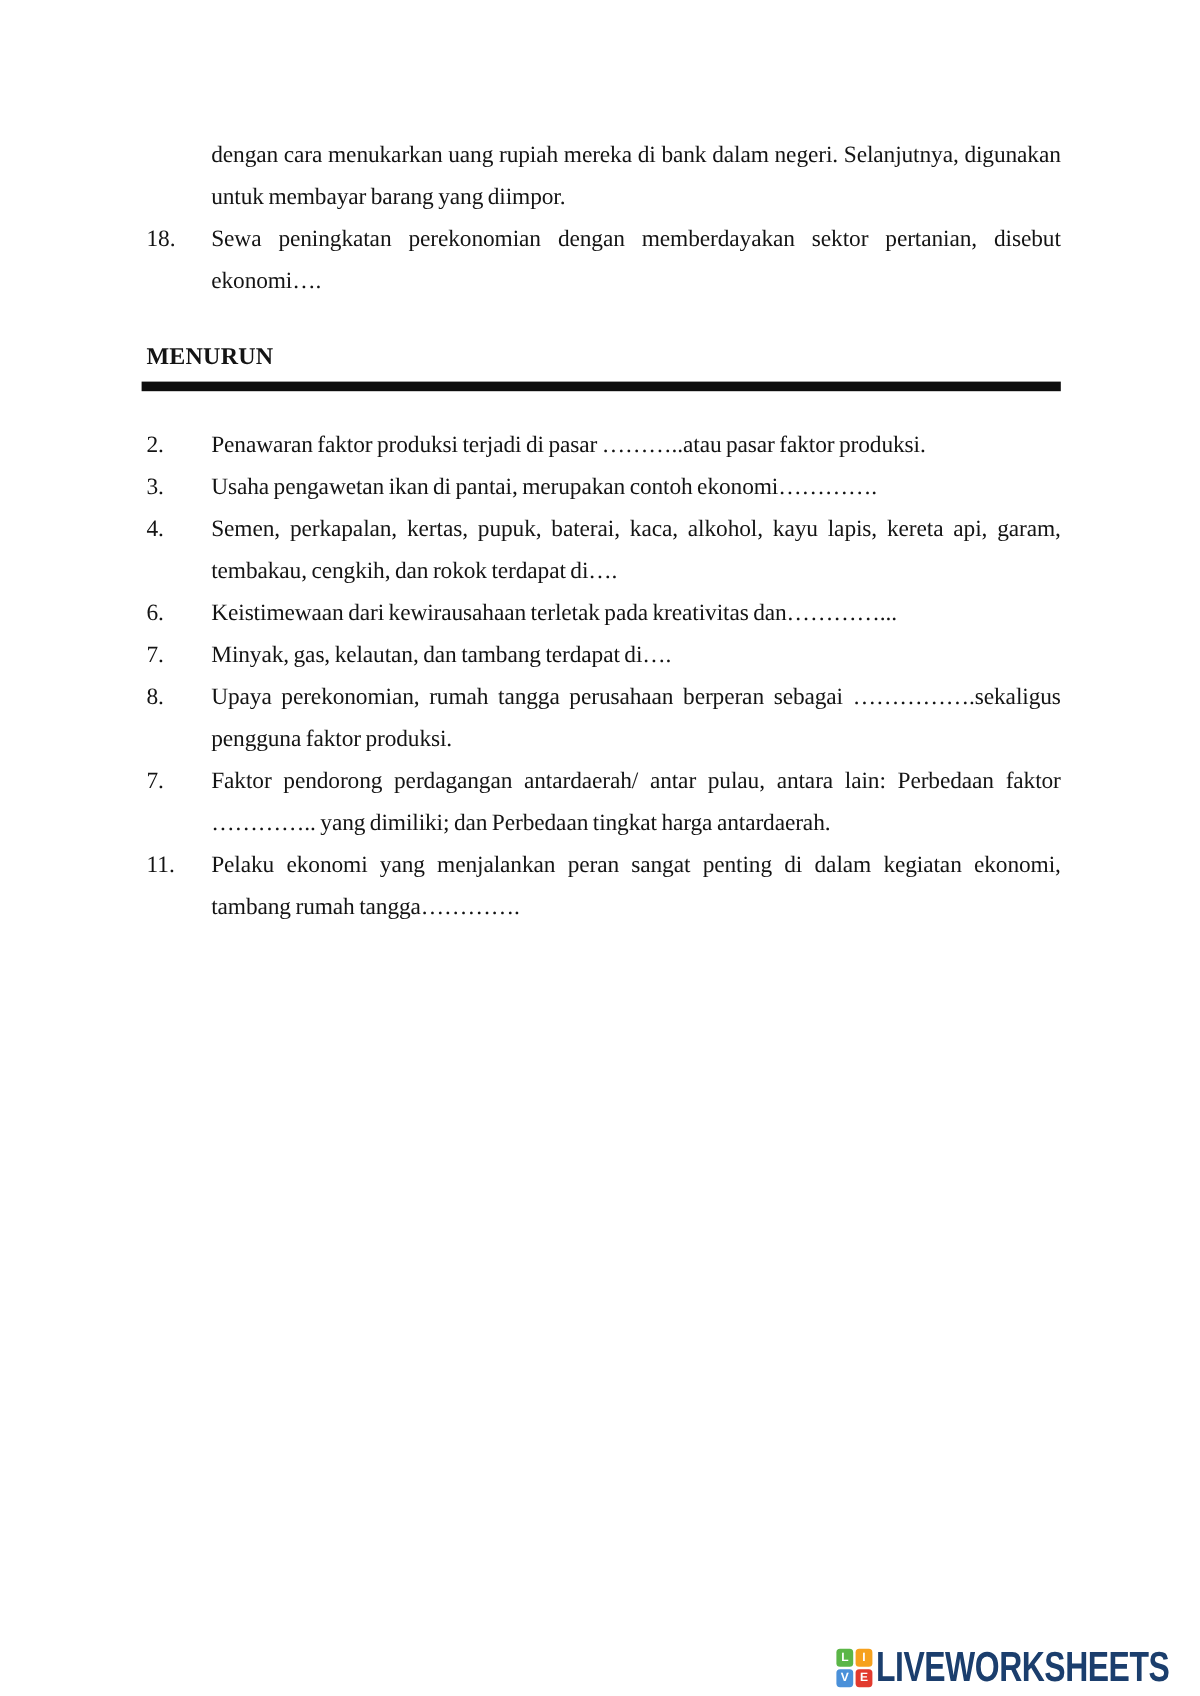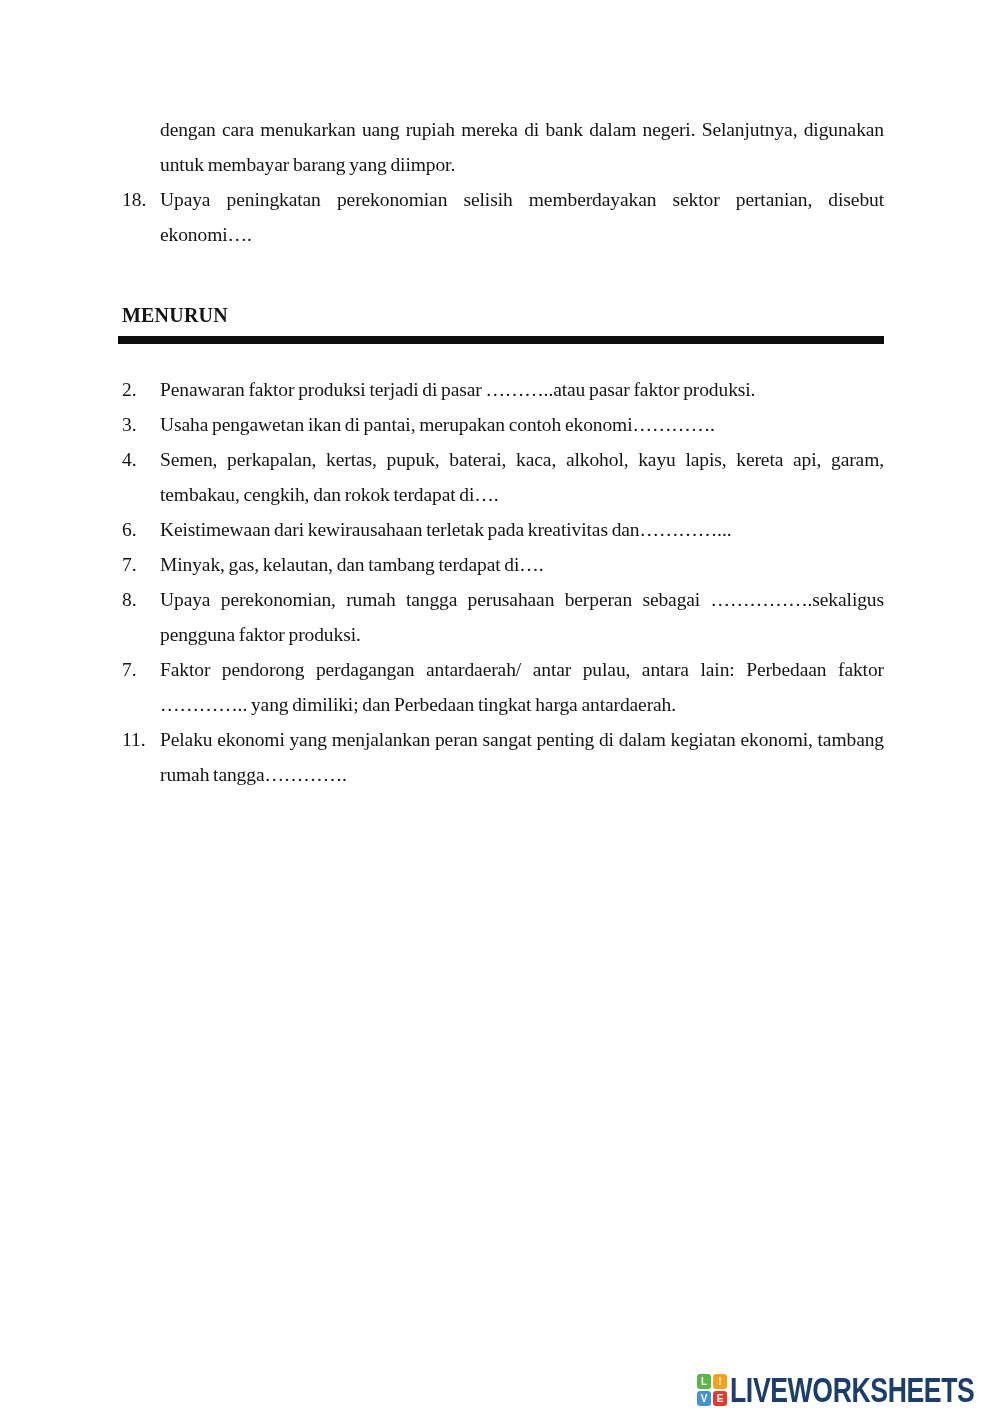--- a/index.html
+++ b/index.html
@@ -13,33 +13,33 @@
     color: #141414;
   }
   .content {
     position: absolute;
     left: 122px;
     top: 112px;
     width: 762px;
     font-size: 19.5px;
     line-height: 35px;
   }
-  .row { display: flex; }
+  .row { display: flex; gap: 16px; }
   .row .num { flex: 0 0 38px; }
   .row .txt {
     flex: 1;
     text-align: justify;
     word-spacing: -1px;
     letter-spacing: -0.1px;
   }
   .menurun-heading {
     font-weight: bold;
     font-size: 20px;
     letter-spacing: 0.2px;
-    margin-top: 46px;
+    margin-top: 28px;
   }
   .rule {
     height: 8px;
     background: #0d0d0d;
     width: 766px;
     margin: 3px 0 0 -4px;
   }
   .down-items { margin-top: 28px; }
 
   
@@ -93,21 +93,21 @@
 <div class="page">
   <div class="content">
 
     <div class="row">
       <div class="num"></div>
       <div class="txt">dengan cara menukarkan uang rupiah mereka di bank dalam negeri. Selanjutnya, digunakan untuk membayar barang yang diimpor.</div>
     </div>
 
     <div class="row">
       <div class="num">18.</div>
-      <div class="txt">Upaya peningkatan perekonomian selisih memberdayakan sektor pertanian, disebut ekonomi….</div>
+      <div class="txt">Sewa peningkatan perekonomian dengan memberdayakan sektor pertanian, disebut ekonomi….</div>
     </div>
 
     <div class="menurun-heading">MENURUN</div>
     <div class="rule"></div>
 
     <div class="down-items">
       <div class="row">
         <div class="num">2.</div>
         <div class="txt">Penawaran faktor produksi terjadi di pasar ………..atau pasar faktor produksi.</div>
       </div>

